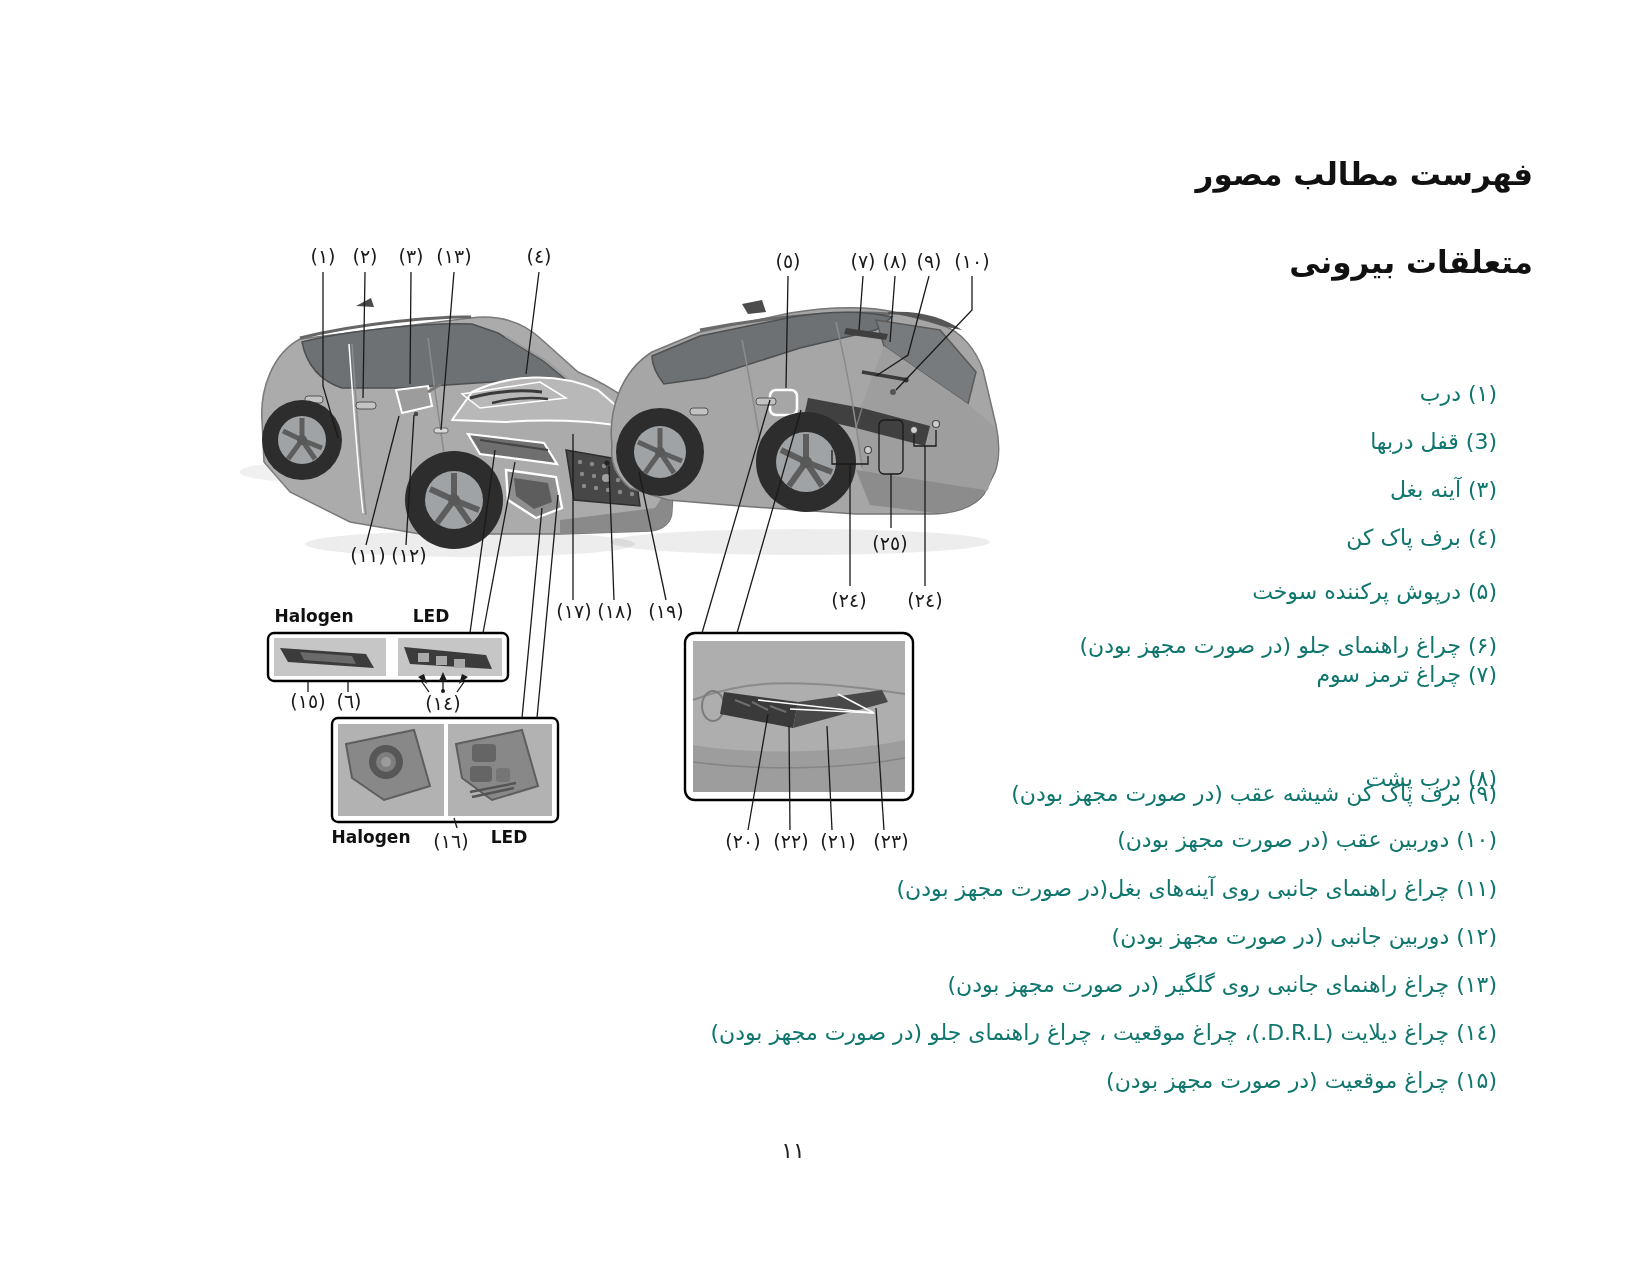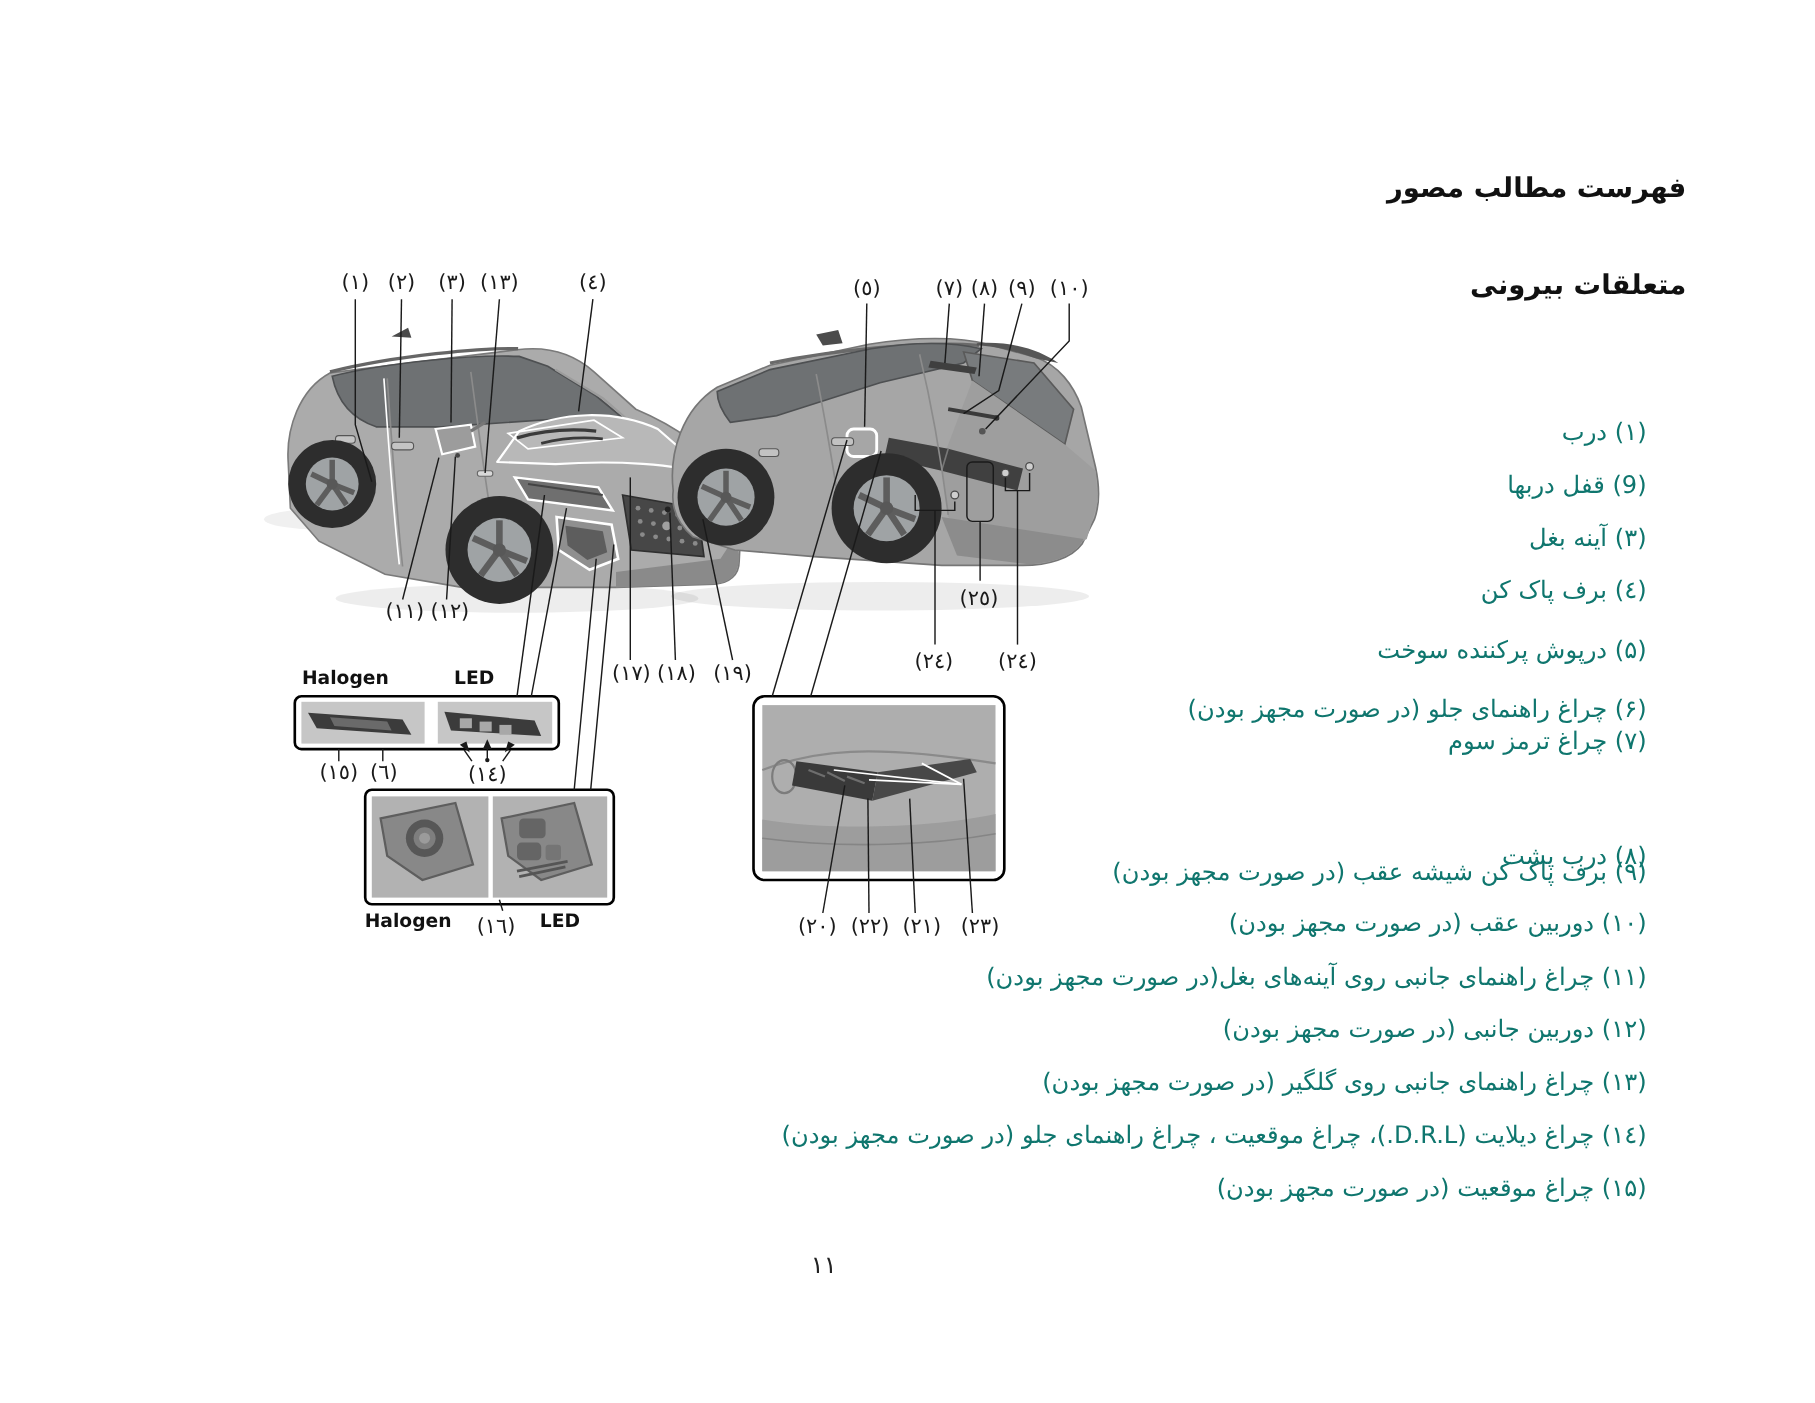--- a/index.html
+++ b/index.html
@@ -1,49 +1,49 @@
 <!DOCTYPE html>
 <html><head>
 <meta charset="utf-8">
 <style>
   html,body{margin:0;padding:0;}
   body{
     width:1650px;height:1275px;position:relative;background:#ffffff;
     font-family:"DejaVu Sans",sans-serif;color:#1b1b1b;overflow:hidden;
   }
   .heading{
-    position:absolute;direction:rtl;font-weight:bold;font-size:25px;
+    position:absolute;direction:rtl;font-weight:bold;font-size:31px;
     white-space:nowrap;color:#111;
   }
   .h1{top:156px;right:117px;}
   .h2{top:244px;right:117px;}
   .li{
     position:absolute;right:153px;direction:rtl;font-size:22px;
     white-space:nowrap;color:#0f766e;line-height:1.25;
   }
   .pagenum{
-    position:absolute;top:1138px;left:737px;width:80px;
+    position:absolute;top:1138px;left:753px;width:80px;text-align:center;
     font-size:22px;color:#222;
   }
   svg#diagram{position:absolute;left:0;top:0;}
   svg text{font-family:"DejaVu Sans",sans-serif;fill:#1a1a1a;font-size:19px;text-anchor:middle;}
   svg text.latin{font-size:17px;font-weight:bold;fill:#111;}
   .lead{stroke:#1a1a1a;stroke-width:1.3;fill:none;}
   .wline{stroke:#ffffff;fill:none;}
   .box{fill:#ffffff;stroke:#000;stroke-width:2.4;}
 </style>
 </head>
 <body>
 
 <div class="heading h1">فهرست مطالب مصور</div>
 <div class="heading h2">متعلقات بیرونی</div>
 
 <div>
   <div class="li" style="top:380px">(۱) درب</div>
-  <div class="li" style="top:428px">(9) قفل دربها</div>
+  <div class="li" style="top:428px">(3) قفل دربها</div>
   <div class="li" style="top:476px">(۳) آینه بغل</div>
   <div class="li" style="top:524px">(٤) برف پاک کن</div>
   <div class="li" style="top:578px">(۵) درپوش پرکننده سوخت</div>
   <div class="li" style="top:632px">(۶) چراغ راهنمای جلو (در صورت مجهز بودن)</div>
   <div class="li" style="top:661px">(۷) چراغ ترمز سوم</div>
   <div class="li" style="top:765px">(۸) درب پشت</div>
   <div class="li" style="top:780px">(۹) برف پاک کن شیشه عقب (در صورت مجهز بودن)</div>
   <div class="li" style="top:826px">(۱۰) دوربین عقب (در صورت مجهز بودن)</div>
   <div class="li" style="top:875px">(۱۱) چراغ راهنمای جانبی روی آینه‌های بغل(در صورت مجهز بودن)</div>
   <div class="li" style="top:923px">(۱۲) دوربین جانبی (در صورت مجهز بودن)</div>

